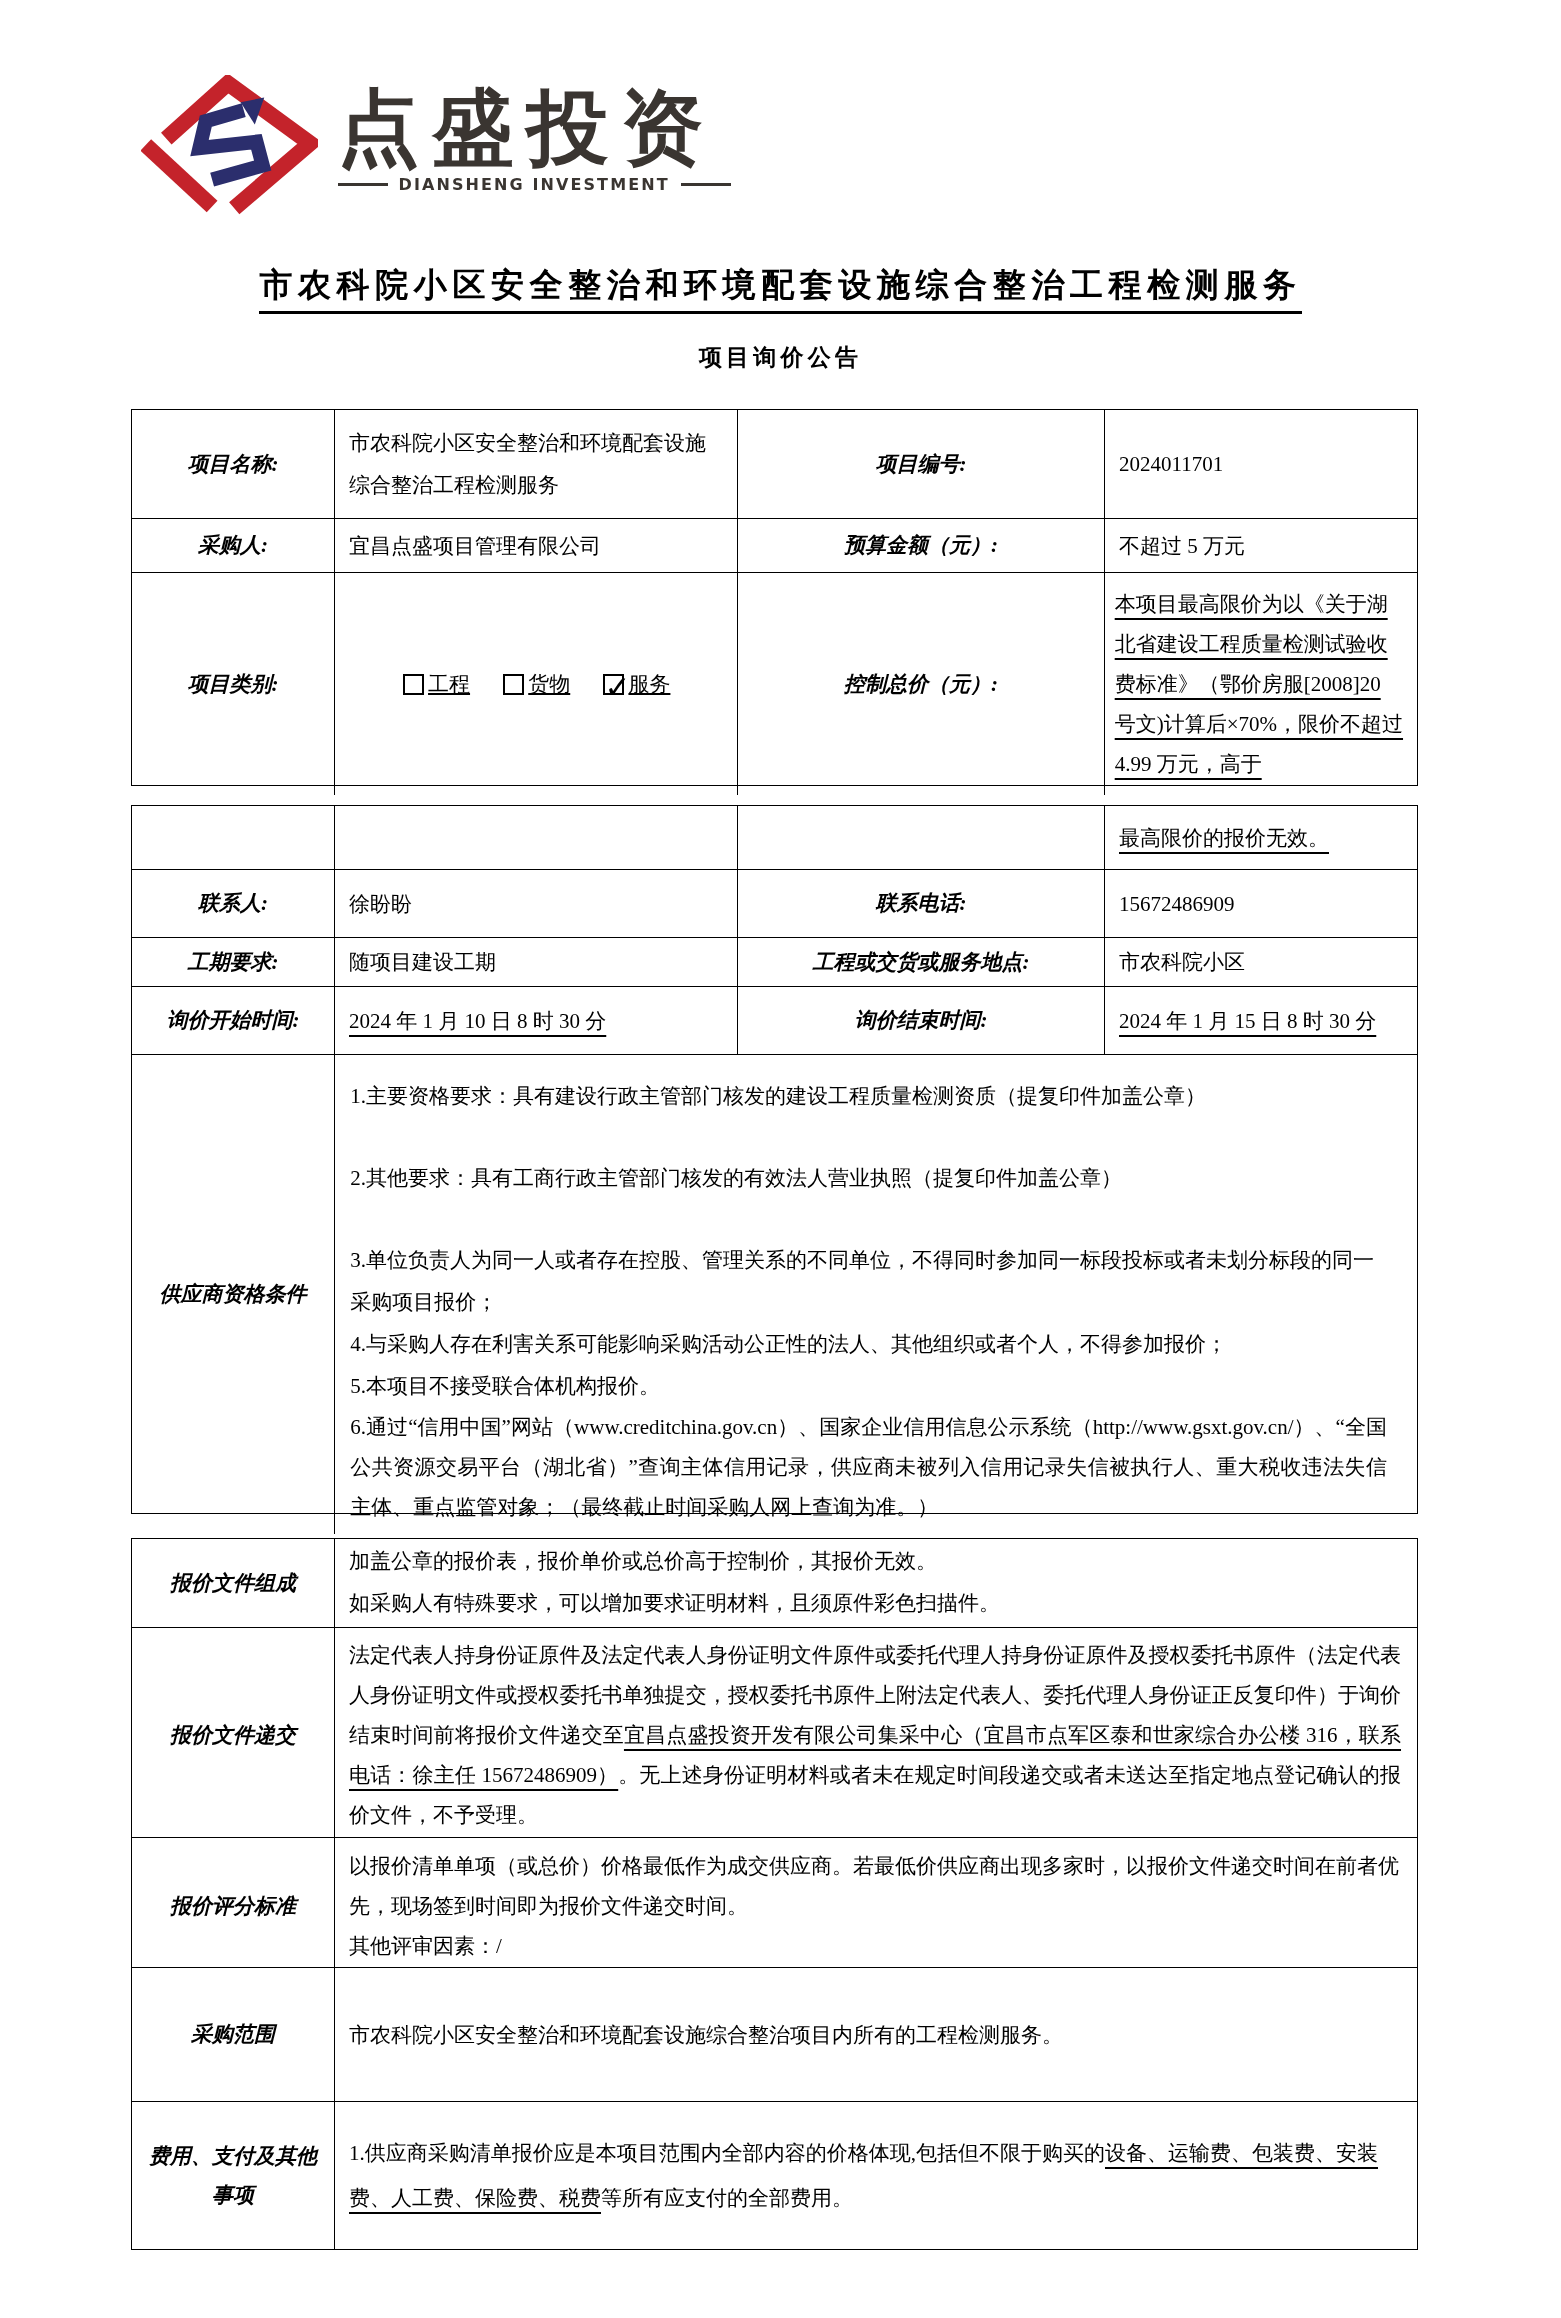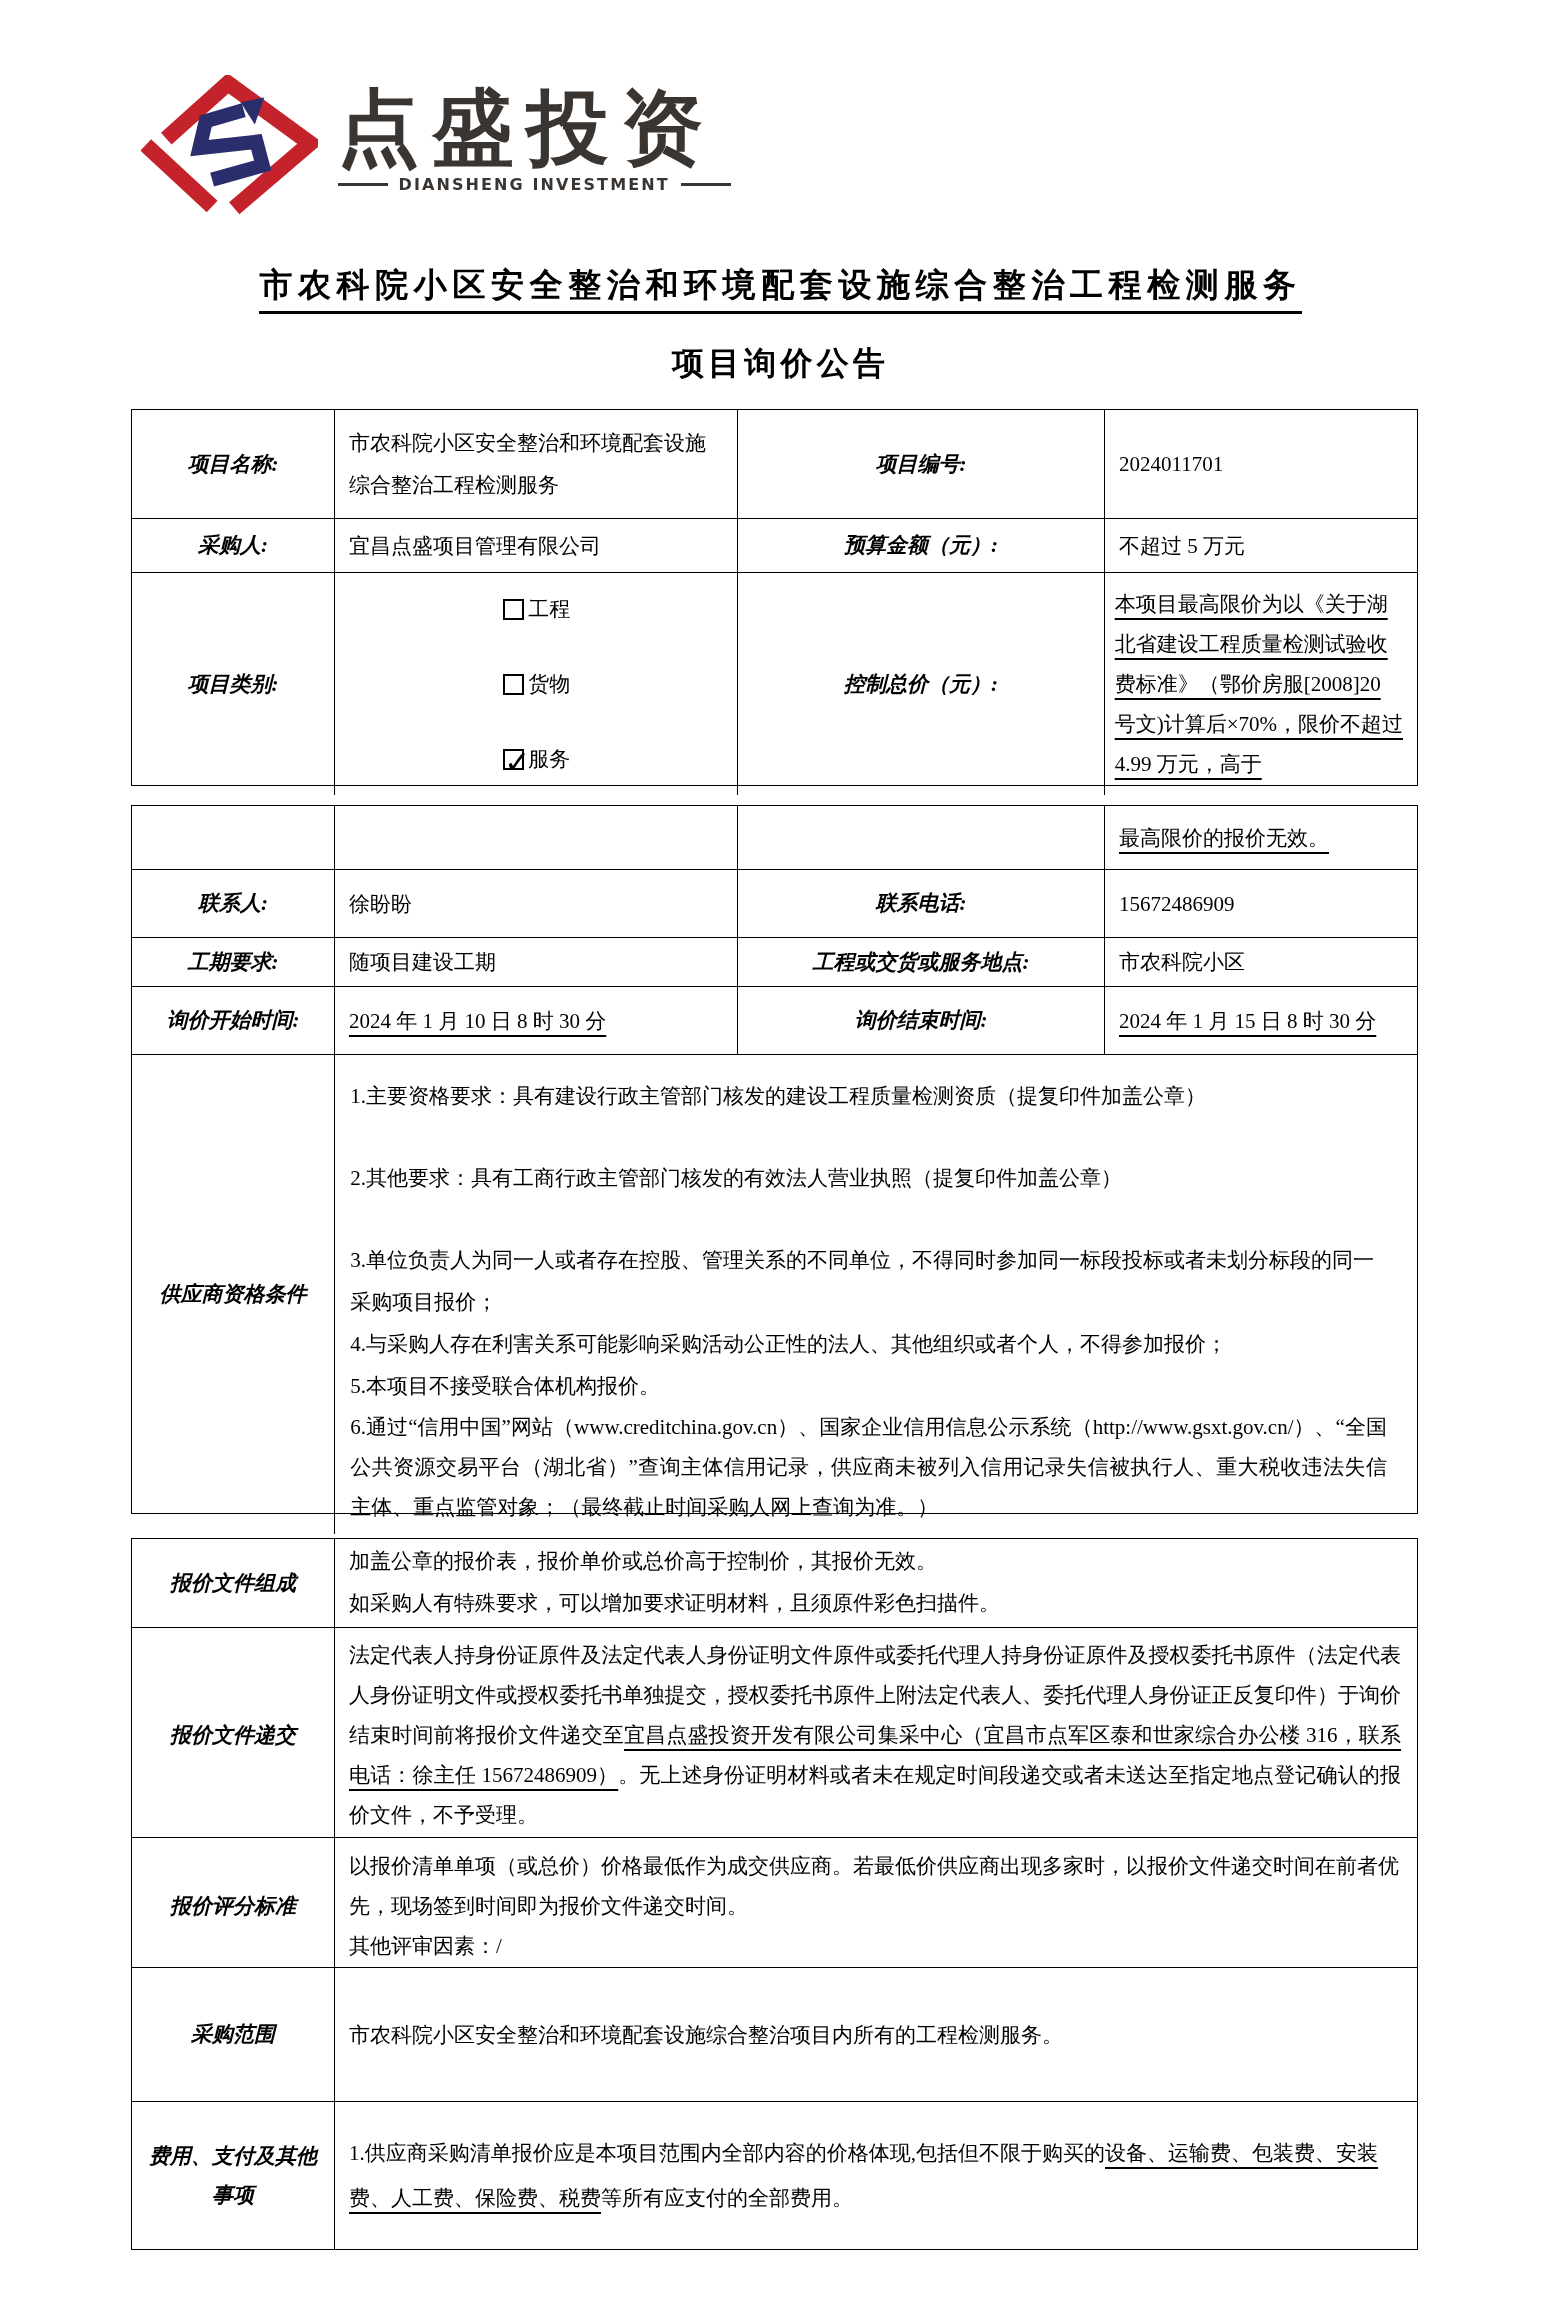--- a/index.html
+++ b/index.html
@@ -25,21 +25,21 @@
   .logo-dash { width:50px; height:3.5px; background:#3a3531; flex:0 0 auto; }
 
   
   .doc-title { position:absolute; top:263px; left:0; width:100%; text-align:center; }
   .doc-title span {
     font-size:33px; font-weight:bold; letter-spacing:5.6px;
     border-bottom:3.5px solid #000; padding-bottom:8.3px; white-space:nowrap;
   }
   .doc-subtitle {
     position:absolute; top:342px; left:0; width:100%; text-align:center;
-    font-size:32px; font-weight:bold; letter-spacing:4.2px;
+    font-size:23px; font-weight:bold; letter-spacing:4.2px;
   }
 
   
   .tbl { position:absolute; left:131px; width:1287px; border:1.4px solid #000; background:#fff; }
   .row { display:grid; grid-template-columns:202px 403px 367px 311px; border-top:1.4px solid #000; }
   .row.merged { grid-template-columns:202px 1081px; }
   .row:first-child { border-top:none; }
   .cell { border-left:1.4px solid #000; display:flex; flex-direction:column; justify-content:center; font-size:21px; }
   .cell:first-child { border-left:none; }
   .lab { align-items:center; text-align:center; font-weight:bold; line-height:1.85; padding:0 9.7px;font-style:italic; }
@@ -47,21 +47,21 @@
   .u  { text-decoration:underline; text-underline-offset:7px; }
   .paras { justify-content:flex-start; }
   .paras p { margin:0; }
 
   
   #t1 { top:409px; }
   .t1r1 { height:108px; } .t1r2 { height:54px; } .t1r3 { height:213px; }
   .ctrl-price { line-height:40px; padding:11px 9.7px; justify-content:flex-start; }
 
   
-  .cb-wrap { flex-direction:column; align-items:center; gap:33px; padding-left:15.3px; }
+  .cb-wrap { flex-direction:row; align-items:center; gap:33px; padding-left:15.3px;text-decoration:underline; }
   .cb-group { display:inline-flex; align-items:center; white-space:nowrap; }
   .cb { width:21px; height:21px; border:2.1px solid #000; display:inline-block; position:relative; margin-right:4.2px; background:#fff; }
   .cb.checked::after {
     content:"\2713"; position:absolute; left:-0.7px; top:-9.7px;
     font-size:31px; font-weight:bold; color:#000; font-family:"DejaVu Sans",sans-serif;
   }
 
   
   #t2 { top:805px; }
   .t2r0 { height:63px; } .t2r1 { height:68px; } .t2r2 { height:49px; } .t2r3 { height:68px; } .t2r4 { height:459px; }

